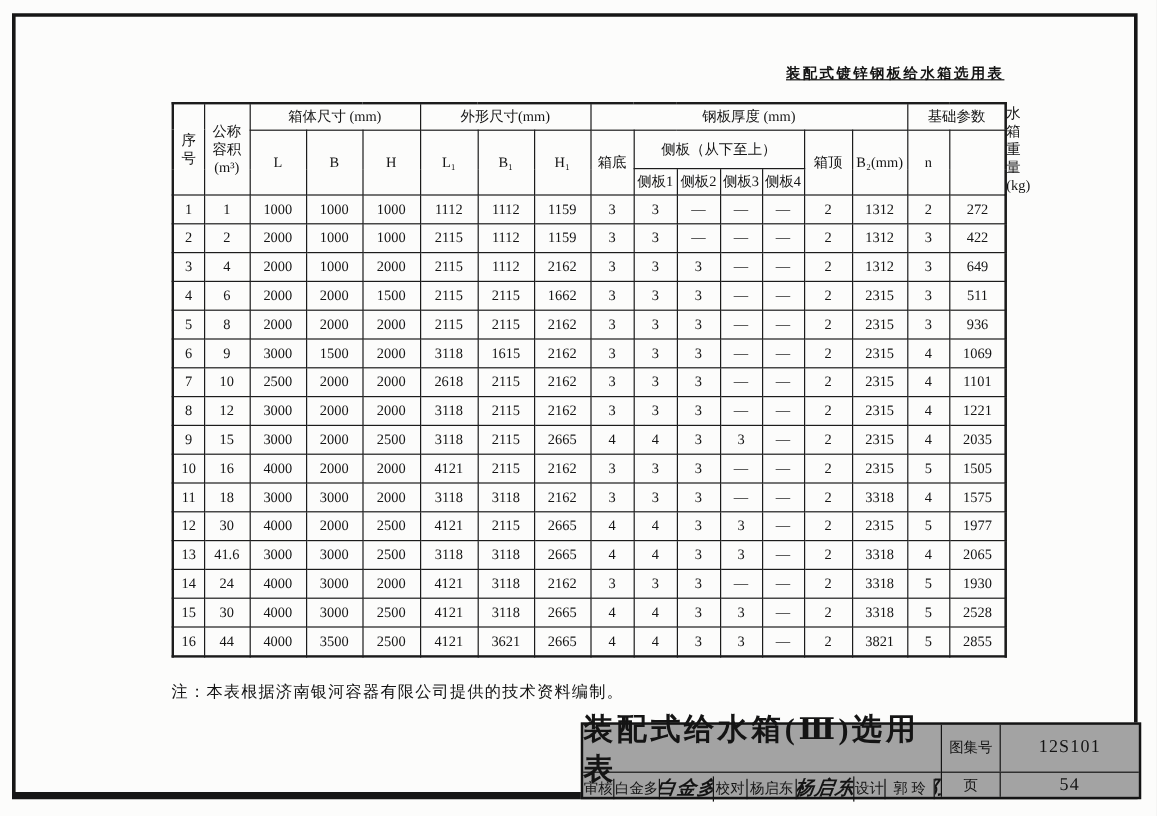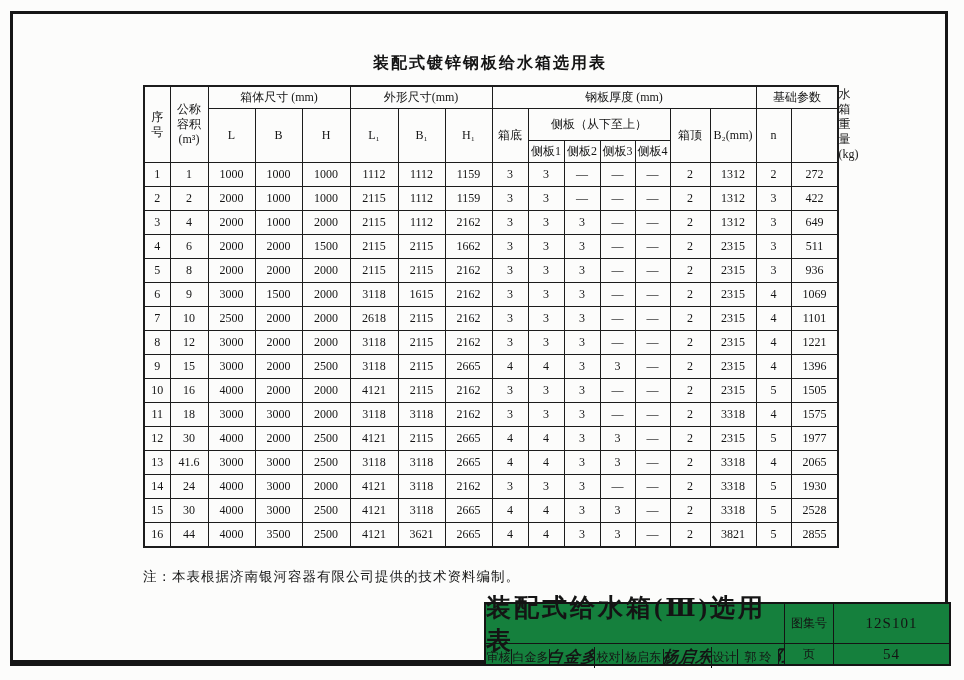--- a/index.html
+++ b/index.html
@@ -1,34 +1,34 @@
 <!DOCTYPE html>
 <html><head>
 <meta charset="utf-8">
 <style>
   html,body{margin:0;padding:0;background:#e8e8e8;}
   .screen{position:relative;width:964px;height:680px;background:#fcfcfb;overflow:hidden;
           font-family:"Liberation Serif","DejaVu Serif",serif;color:#141414;}
   .frame{position:absolute;left:10px;top:11px;width:938px;height:655px;
          border:3px solid #161616;border-bottom-width:6px;box-sizing:border-box;}
-  .doc-title{position:absolute;left:143px;top:53px;width:694px;text-align:center;
-             font-size:16px;font-weight:bold;letter-spacing:2px;}
+  .doc-title{position:absolute;left:143px;top:53px;width:694px;text-align:right;
+             font-size:12px;font-weight:bold;letter-spacing:2px;text-decoration:underline;}
   .main-table{position:absolute;left:143px;top:85px;width:694px;border-collapse:collapse;
               table-layout:fixed;}
   .main-table th,.main-table td{border:1px solid #1c1c1c;text-align:center;vertical-align:middle;
               font-size:12px;font-weight:normal;padding:0;line-height:1.25;}
   .main-table{border:2px solid #1c1c1c;}
   .main-table thead tr{height:22px;}
   .main-table tbody tr{height:24px;}
   .pre{white-space:pre-line;}
   .sub{font-size:12px;}
   .note{position:absolute;left:143px;top:568px;font-size:13.5px;letter-spacing:1px;}
   
   .tblock{position:absolute;left:484px;top:602px;width:467px;height:64px;
-          border:2px solid #141414;box-sizing:border-box;display:flex;background:#15803d;}
+          border:2px solid #141414;box-sizing:border-box;display:flex;background:#a3a3a3;}
   .tb-left{flex:1;display:flex;flex-direction:column;min-width:0;}
   .tb-title{height:39px;border-bottom:1px solid #141414;display:flex;align-items:center;
             justify-content:center;font-size:25px;font-weight:bold;letter-spacing:3px;}
   .tb-row{flex:1;display:flex;align-items:center;}
   .tb-row .c{border-right:1px solid #141414;display:flex;align-items:center;justify-content:center;
             font-size:12px;overflow:hidden;white-space:nowrap;}
   .tb-row .c:last-child{border-right:1px solid #141414;}
   .sig{font-weight:bold;font-style:italic;font-size:16px;letter-spacing:1px;
        transform:skewX(-8deg);font-family:"DejaVu Serif",serif;}
   .tb-right{width:164px;border-left:1px solid #141414;display:flex;flex-direction:column;}
@@ -272,21 +272,21 @@
           <td>2115</td>
           <td>2665</td>
           <td>4</td>
           <td>4</td>
           <td>3</td>
           <td>3</td>
           <td>—</td>
           <td>2</td>
           <td>2315</td>
           <td>4</td>
-          <td>1396</td>
+          <td>2035</td>
         </tr>
         <tr>
           <td>10</td>
           <td>16</td>
           <td>4000</td>
           <td>2000</td>
           <td>2000</td>
           <td>4121</td>
           <td>2115</td>
           <td>2162</td>

